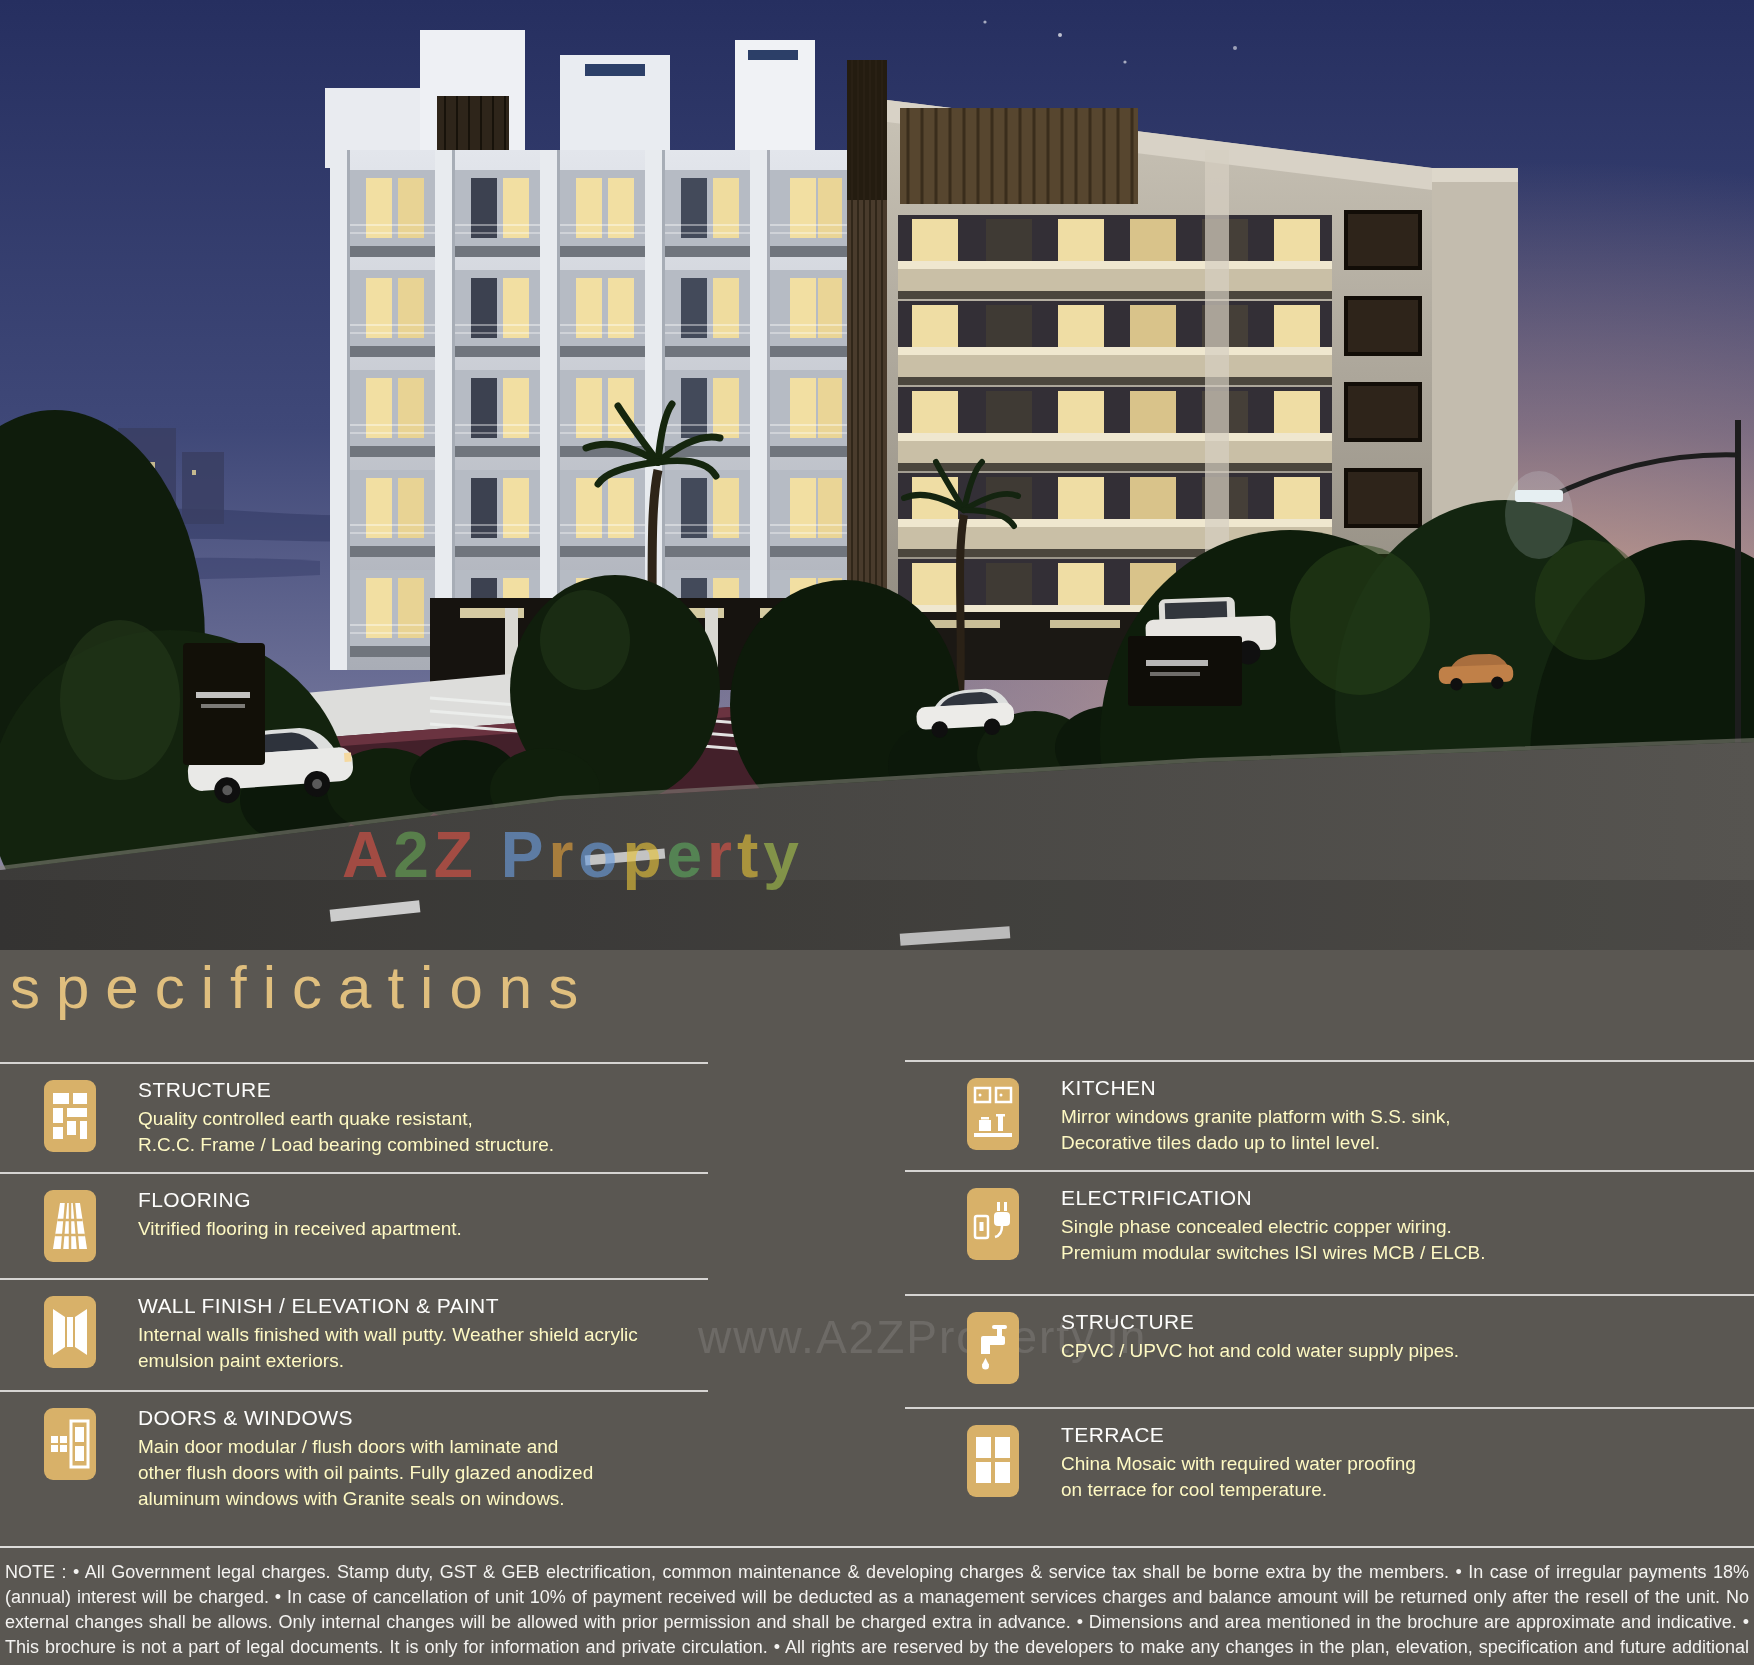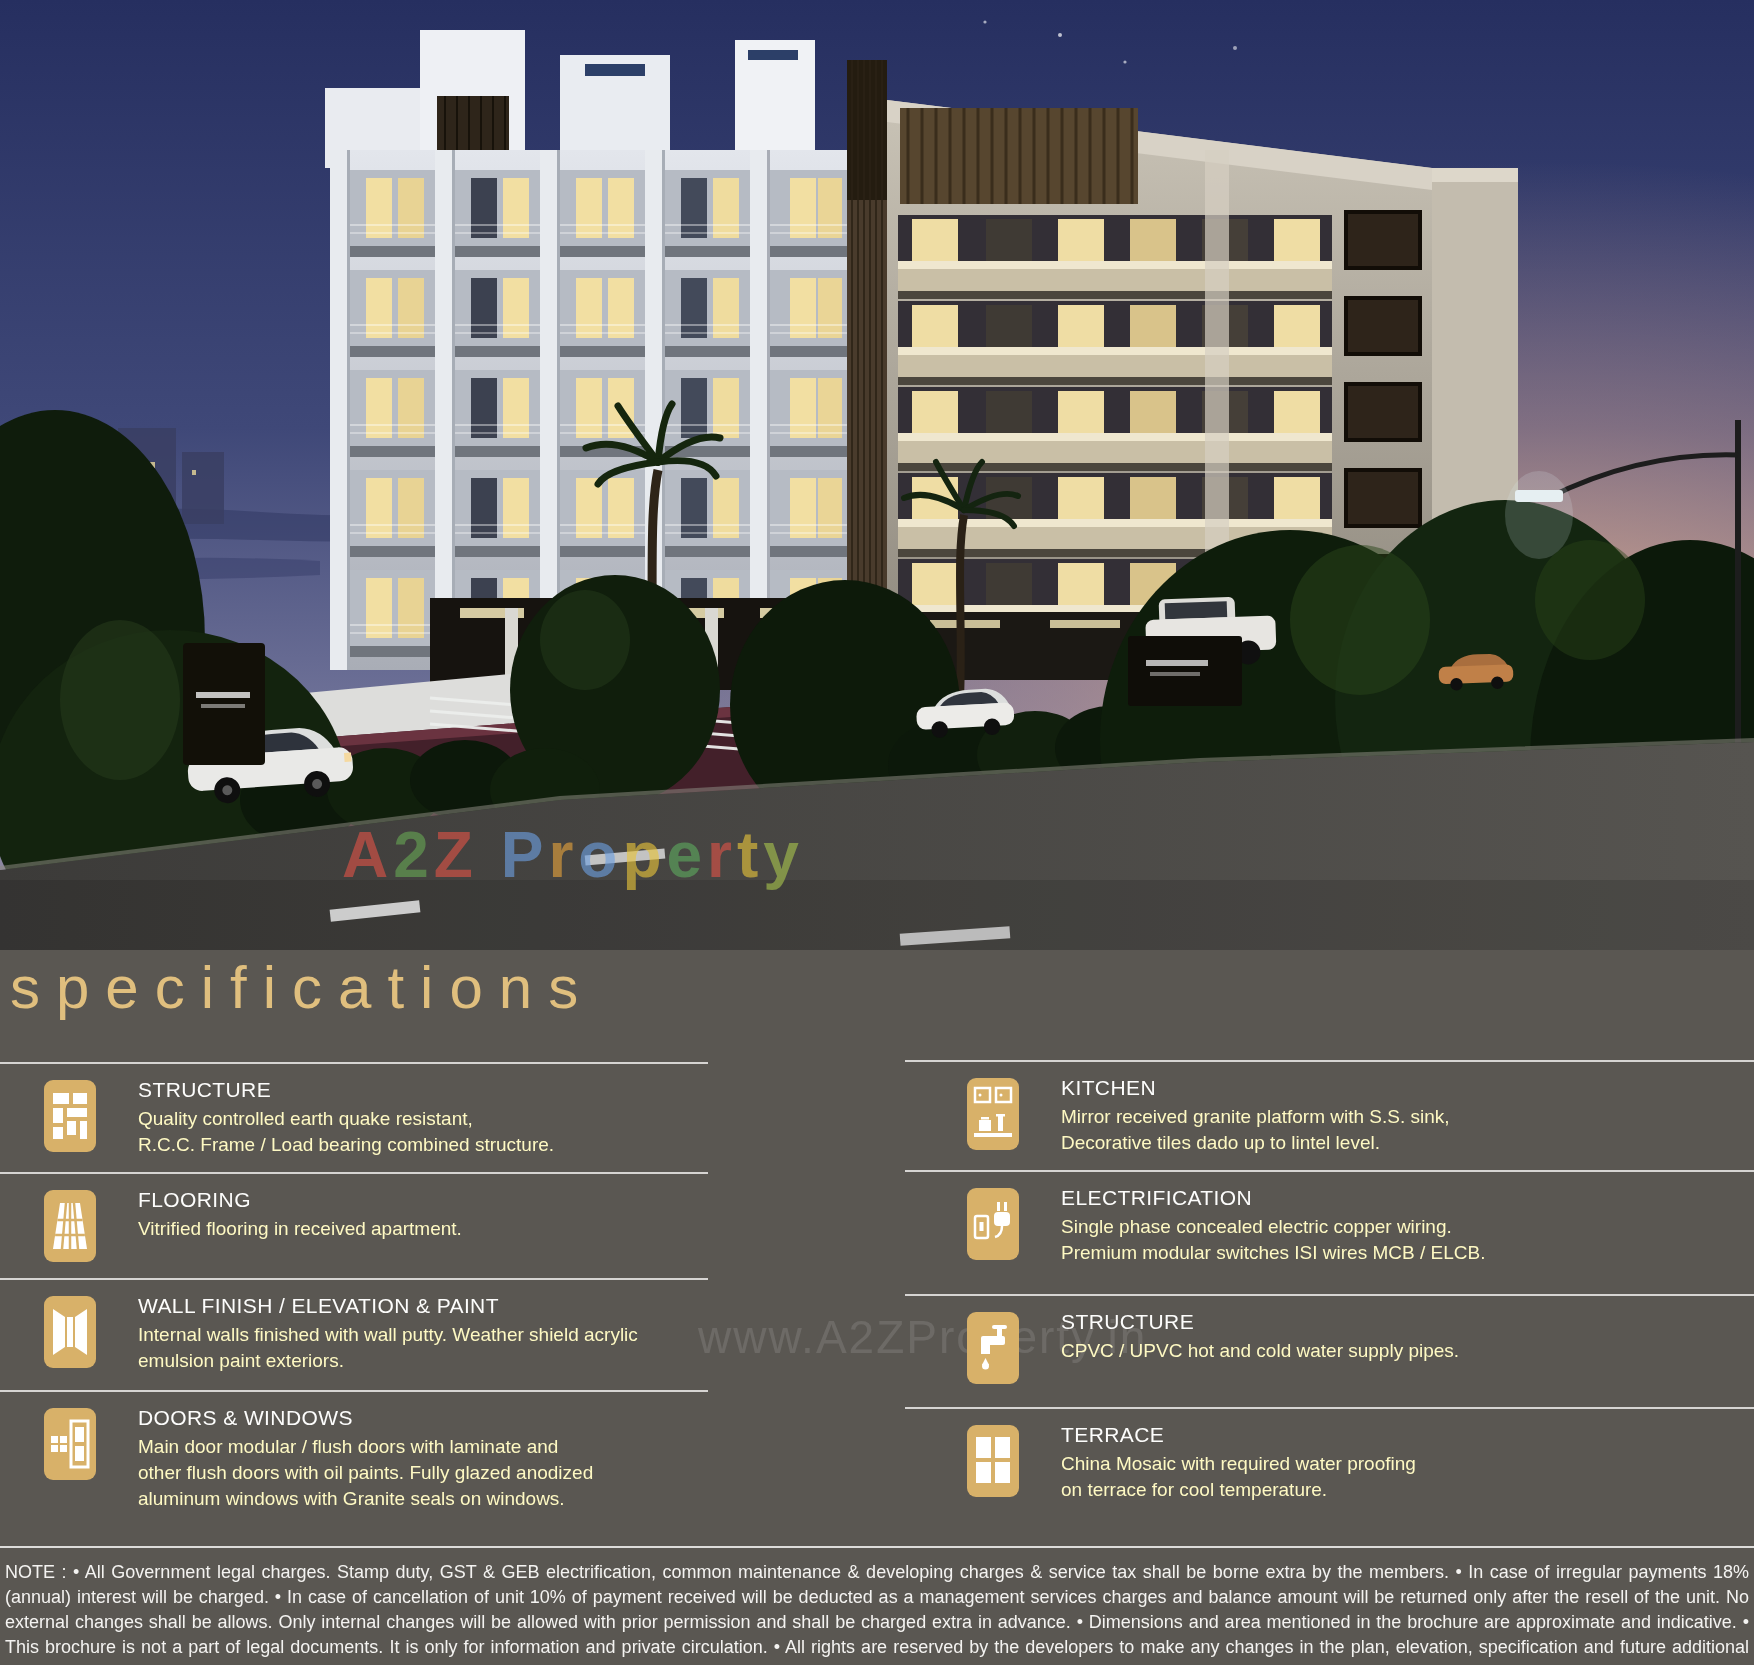--- a/index.html
+++ b/index.html
@@ -444,21 +444,21 @@
             <rect x="12" y="42" width="12" height="11"></rect>
               <rect x="14" y="39" width="8" height="2.5"></rect>
             <rect x="31" y="38" width="5" height="15"></rect>
               <rect x="29" y="36" width="9" height="2.5"></rect>
             <rect x="7" y="55" width="38" height="4"></rect>
             </g>
           </svg>
       </div>
       <div class="spec-text">
         <div class="spec-title">KITCHEN</div>
-        <div class="spec-line">Mirror received granite platform with S.S. sink,</div>
+        <div class="spec-line">Mirror windows granite platform with S.S. sink,</div>
         <div class="spec-line">Decorative tiles dado up to lintel level.</div>
       </div>
     </div>
 
     <div class="spec-row" style="height:124px">
       <div class="tile">
         <svg width="52" height="72" viewBox="0 0 52 72">
           <rect x="8" y="28" width="13" height="22" rx="2" fill="none" stroke="#fff" stroke-width="2.5"></rect>
           <rect x="12.5" y="34" width="4" height="9" fill="#fff"></rect>
           <rect x="27" y="24" width="16" height="14" rx="4" fill="#fff"></rect>

